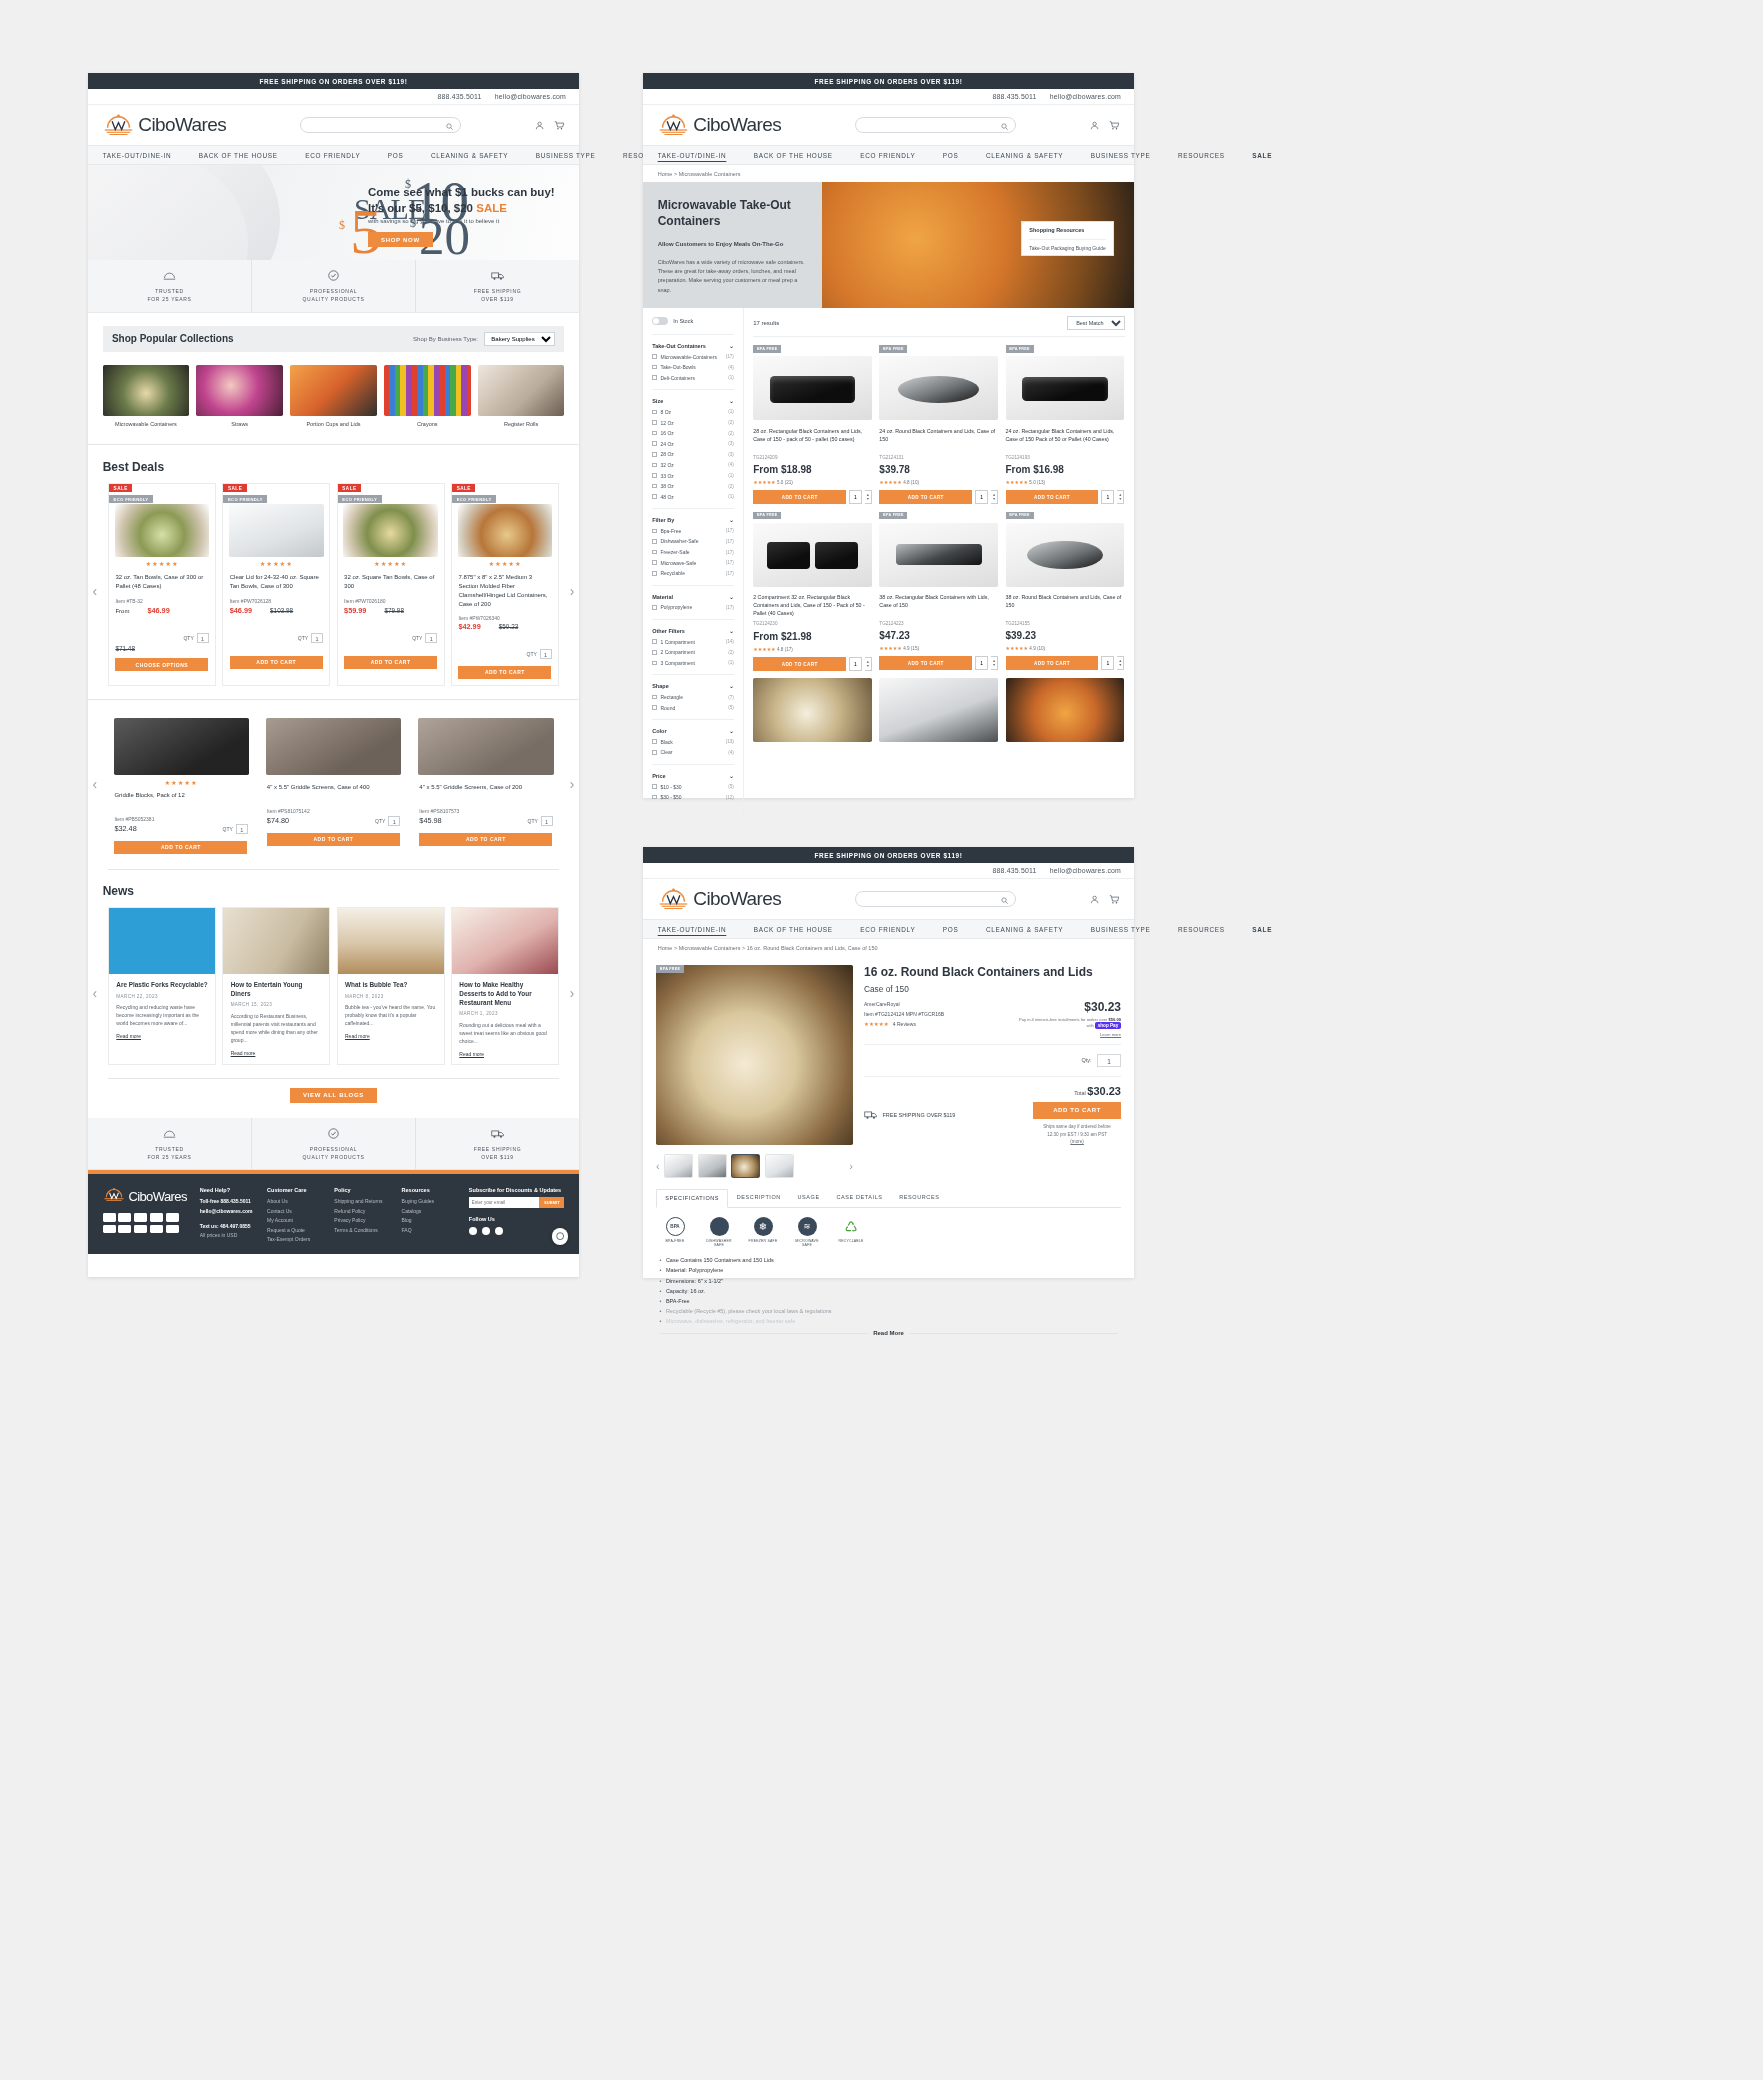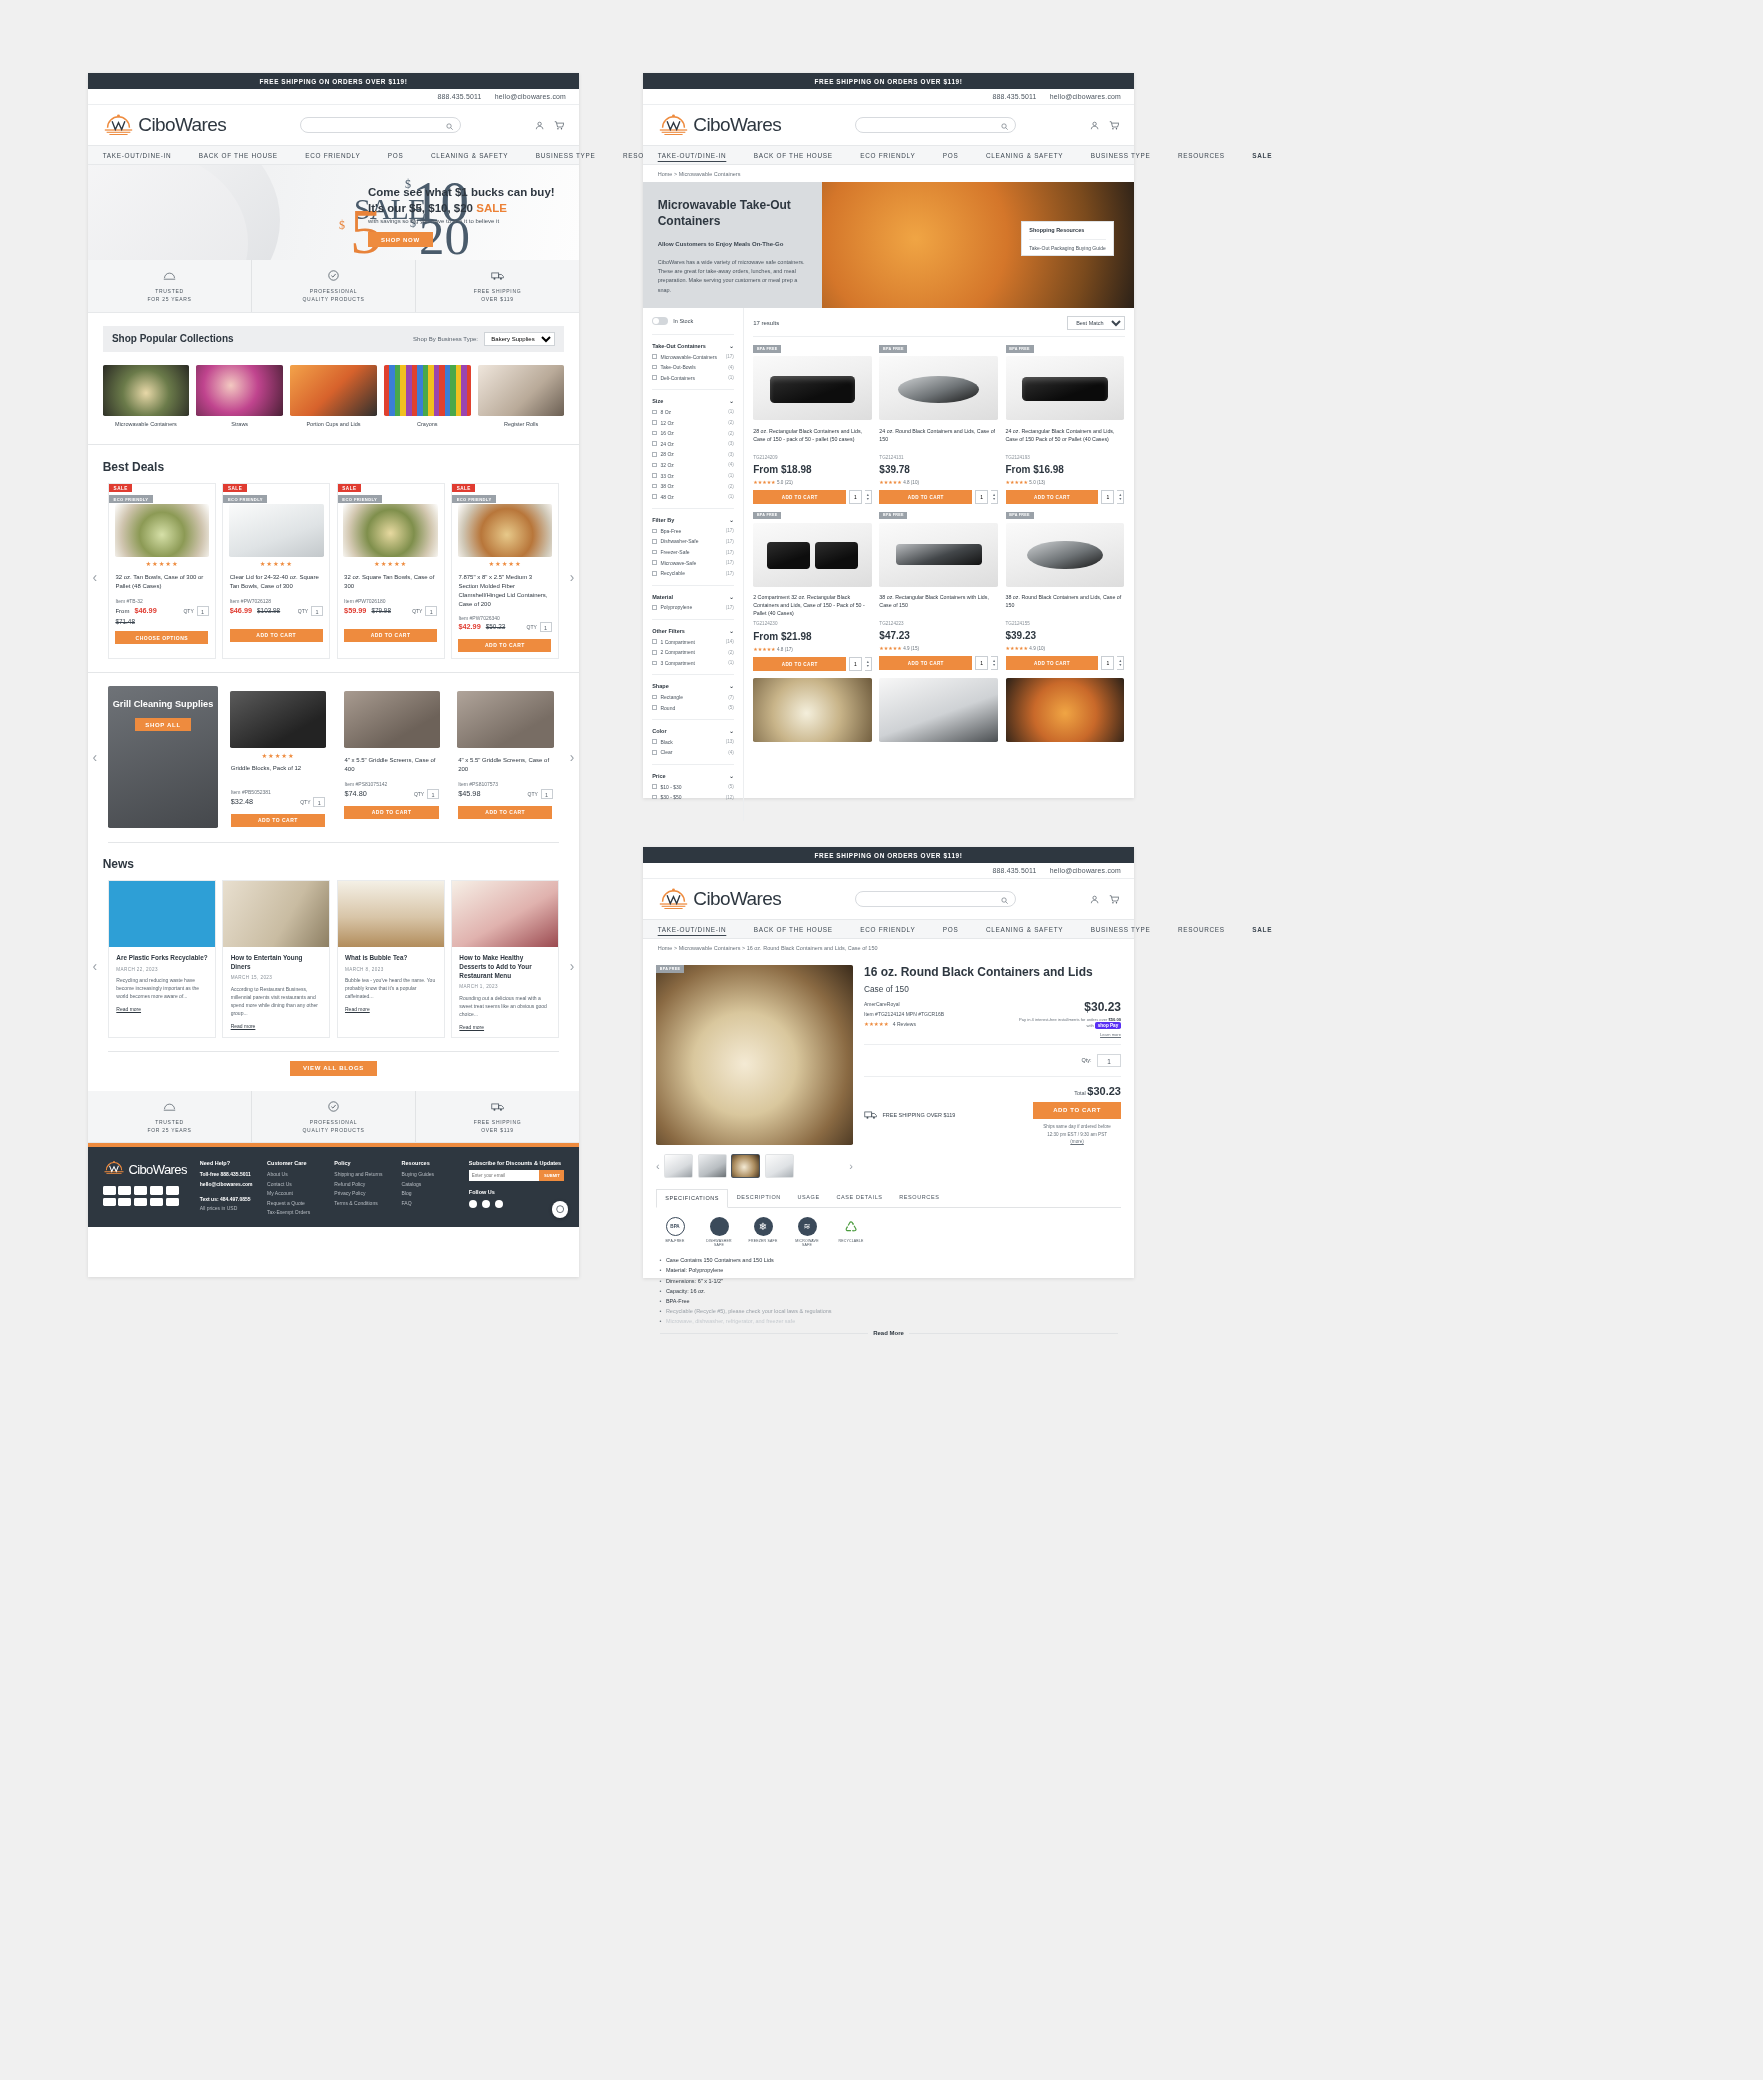--- a/index.html
+++ b/index.html
@@ -71,21 +71,21 @@
   .deals { display:flex; gap:6.4px; padding:0 20px 13px; position:relative;}
   .card { flex:1; border:0.9px solid #e9ebed; background:#fff; position:relative; padding-bottom:5.5px;}
   .badge-sale { position:absolute; left:0; top:0; background:#e03c31; color:#fff; font-size:4.6px;
                 font-weight:bold; letter-spacing:0.5px; padding:1.8px 4.6px; }
   .badge-eco { position:absolute; left:0; top:11px; background:#9aa1a8; color:#fff; font-size:4.1px;
                 font-weight:bold; letter-spacing:0.4px; padding:1.8px 4.6px; }
   .card-img { height:53px; margin:20px 5.5px 3.7px; border-radius:1.8px;}
   .stars { color:#ee8b3e; font-size:6.4px; text-align:center; letter-spacing:0.9px;}
   .card-title { font-size:6px; color:#2e3740; line-height:1.5; padding:4.6px 6.4px 0; min-height:24px;}
   .card-item { font-size:5px; color:#6a737c; padding:5.5px 6.4px 0;}
-  .card-price { font-size:6.4px; color:#2e3740; padding:1.8px 6.4px 0; display:flex; align-items:baseline; gap:5px; flex-wrap:wrap;}
+  .card-price { font-size:6.4px; color:#2e3740; padding:1.8px 6.4px 0; display:flex; align-items:baseline; gap:18px; flex-wrap:wrap;}
   .price-red { color:#e03c31; font-weight:bold; font-size:7.3px;}
   .price-strike { text-decoration:line-through; color:#3c4650; font-size:6.4px;}
   .qtywrap { display:inline-flex; align-items:center; gap:2.8px; font-size:5px; color:#5a646e; margin-left:auto;}
   .qtybox { border:0.9px solid #c9ced3; width:12px; height:10px; text-align:center; font-size:5.5px; line-height:10px;}
   .btn-cart { display:block; width:calc(100% - 13px); margin:6.4px 6.4px 0; background:#ee8b3e; color:#fff;
               border:none; font-size:5px; font-weight:bold; letter-spacing:0.5px; padding:3.7px 0; cursor:pointer;}
   .arrow { position:absolute; top:50%; transform:translateY(-50%); color:#9aa1a8; font-size:13.8px; cursor:pointer;}
   .arrow.l { left:4.6px; } .arrow.r { right:4.6px; }
   .promo-row { display:flex; gap:6.4px; padding:0 20px 9.2px; position:relative; align-items:flex-start;}
   .promo-tile { width:110px; height:142px; background:linear-gradient(160deg,#6f7378,#45484c);
@@ -443,24 +443,20 @@
       </div>
       <button class="btn-cart">ADD TO CART</button>
     </div>
   </div>
 
   <div class="hr"></div>
 
   <div class="promo-row" style="padding-top:13px;">
     <span class="arrow l">‹</span>
     <span class="arrow r">›</span>
-    <div class="promo-tile">
-      <h4>Grill Cleaning Supplies</h4>
-      <button class="btn-orange" style="margin-top:7.3px;padding:3.7px 10px;">SHOP ALL</button>
-    </div>
 
     <div class="card" style="border:none;">
       <div class="card-img" style="margin-top:5.5px;height:57px;background:linear-gradient(150deg,#5b5b5b,#232323 70%);"></div>
       <div class="stars">★★★★★</div>
       <div class="card-title">Griddle Blocks, Pack of 12</div>
       <div class="card-item">Item #PB5052381</div>
       <div class="card-price">
         <span style="font-size:7.3px;">$32.48</span>
         <span class="qtywrap">
           <span>QTY</span>

